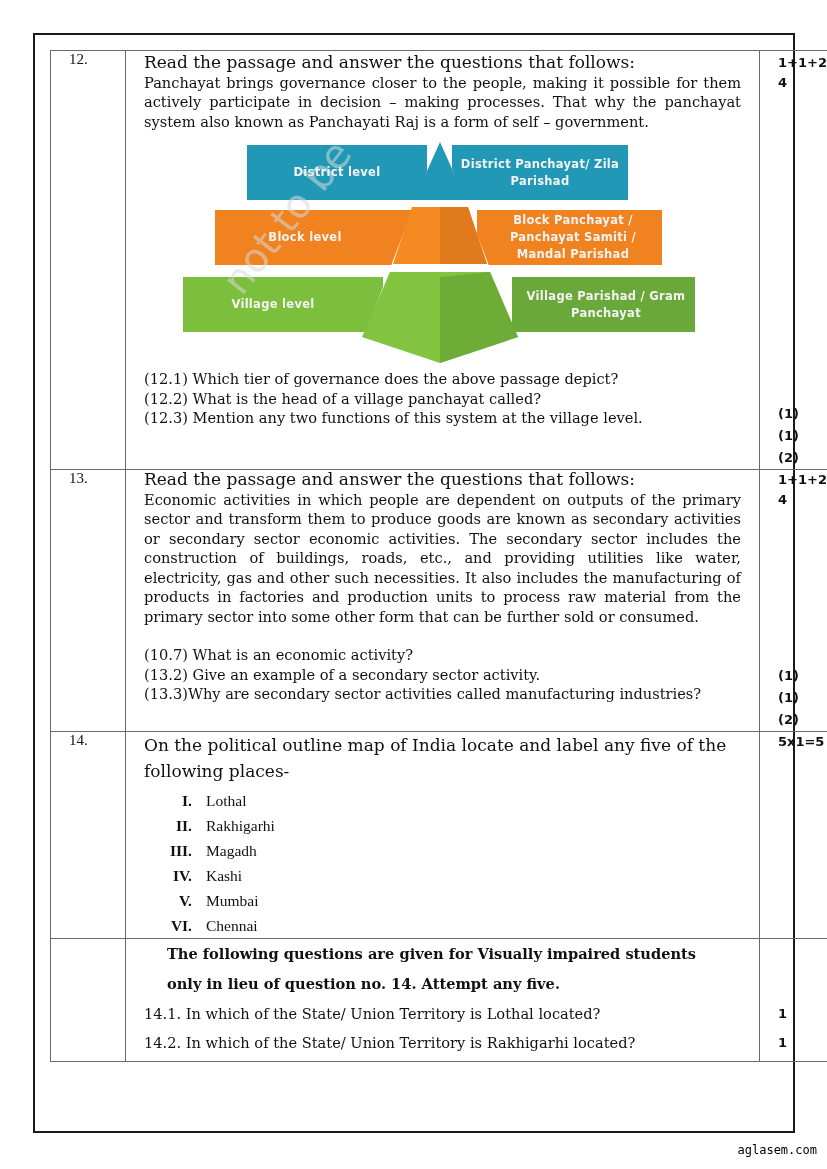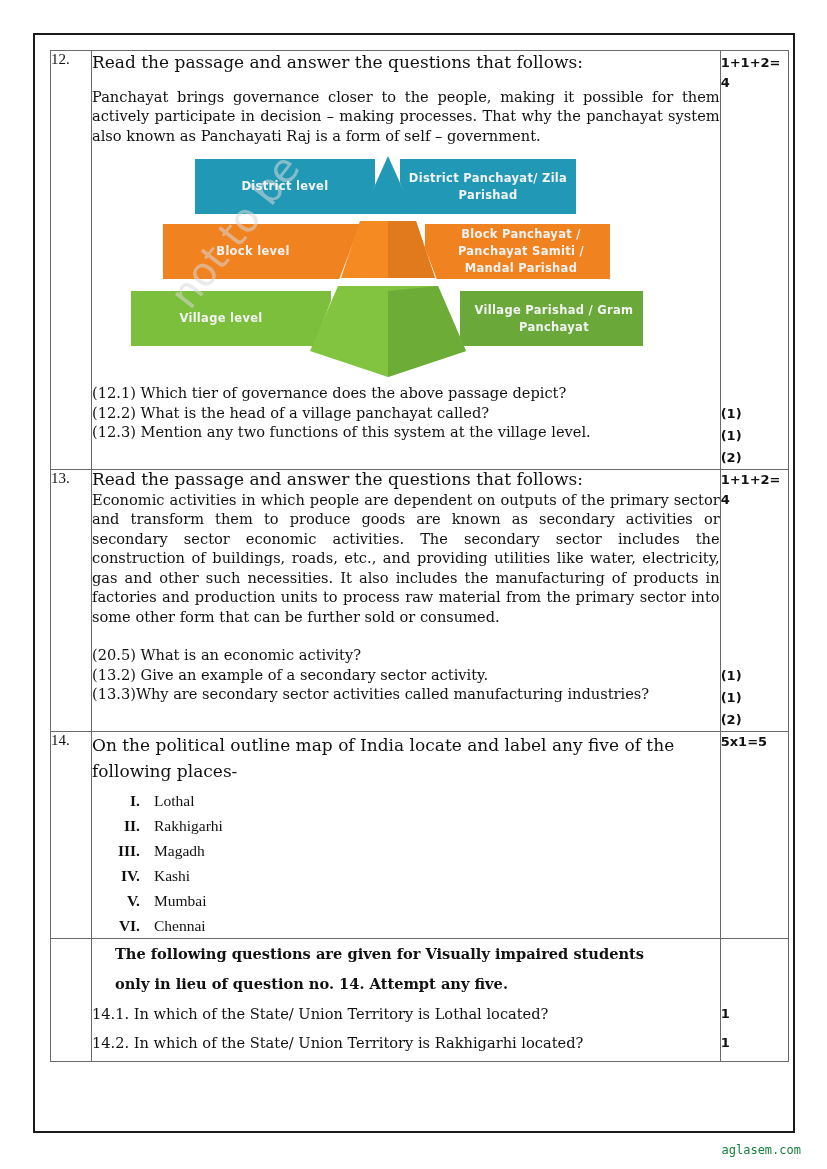--- a/index.html
+++ b/index.html
@@ -2,41 +2,41 @@
 <html><head>
   <meta charset="utf-8">
   <style>
     html, body { margin: 0; padding: 0; background: #ffffff; }
     body { width: 827px; height: 1169px; position: relative; overflow: hidden;
            font-family: "DejaVu Serif", "Liberation Serif", serif; color: #111; }
     .page-frame { position: absolute; left: 33px; top: 33px; width: 762px; height: 1100px;
                   border: 2px solid #1a1a1a; box-sizing: border-box; }
     table.qtable { position: absolute; left: 50px; top: 50px; width: 739px;
                    border-collapse: collapse; table-layout: fixed; }
-    table.qtable td { border: 1.5px solid #6a6a6a; vertical-align: top; padding: 0 0; }
+    table.qtable td { border: 1.5px solid #6a6a6a; vertical-align: top; padding: 0 18px; }
     td.num { width: 38px; font-size: 15px; padding-left: 10px; padding-top: 2px; font-family: "Liberation Serif", serif; }
     td.body { width: 597px; font-size: 14.6px; line-height: 19.5px; }
     td.marks { width: 64px; font-family: "DejaVu Sans", sans-serif; font-weight: bold; font-size: 13px; line-height: 19.5px; padding-left: 6px; }
     .justify { text-align: justify; }
-    .para-gap { margin-top: 14px; }
+    .para-gap { }
     .q-head { font-weight: normal; font-size: 17px; }
     .sub-q { margin: 0; }
     .diagram { position: relative; width: 520px; height: 226px; margin: 6px 0 6px 38px; }
     .band { position: absolute; color: #f3f3f3; font-family: "DejaVu Sans", sans-serif; font-weight: bold;
             font-size: 11.5px; letter-spacing: 0.3px; display: flex; align-items: center; justify-content: center;
             text-align: center; line-height: 17px; }
     .section-title { text-align: center; font-weight: bold; line-height: 19.5px; }
     .places { list-style: none; margin: 4px 0 0 0; padding: 0; }
     .places li { display: flex; height: 25px; align-items: center; font-size: 15.5px; font-family: "Liberation Serif", serif; }
     .places .rn { width: 48px; text-align: right; padding-right: 14px; font-weight: bold; font-family: "Liberation Serif", serif; }
     .vi-head { font-weight: bold; line-height: 30px; font-size: 14.6px; margin-left: 23px; }
     .vi-q { line-height: 29px; }
     .plain-marks { font-family: "Liberation Serif", serif; font-weight: normal; font-size: 15px; }
-    .watermark { position: absolute; right: 26px; top: 1143px; font-family: "DejaVu Sans Mono", monospace;
-                 font-size: 12px; color: #15803d; }
+    .watermark { position: absolute; right: 10px; top: 1143px; font-family: "DejaVu Sans Mono", monospace;
+                 font-size: 12px; color: #000000; }
   </style>
 </head>
 <body>
 
 <div class="page-frame"></div>
 
 <table class="qtable">
 
   <tbody>
       <tr>
@@ -87,21 +87,21 @@
     </td>
   </tr>
 
   <tr>
     <td class="num">13.</td>
     <td class="body">
       <div class="q-head">Read the passage and answer the questions that follows:</div>
       <div class="justify">Economic activities in which people are dependent on outputs of the primary sector and transform them to produce goods are known as secondary activities or secondary sector economic activities. The secondary sector includes the construction of buildings, roads, etc., and providing utilities like water, electricity, gas and other such necessities. It also includes the manufacturing of products in factories and production units to process raw material from the primary sector into some other form that can be further sold or consumed.</div>
       <div style="height:19px;"></div>
       <div>
-        <p class="sub-q">(20.5) What is an economic activity?</p>
+        <p class="sub-q">(10.7) What is an economic activity?</p>
         <p class="sub-q">(13.2) Give an example of a secondary sector activity.</p>
         <p class="sub-q justify" style="text-align-last:left;">(13.3)Why are secondary sector activities called manufacturing industries?</p>
       </div>
     </td>
     <td class="marks">
       <div style="white-space:pre-line;">1+1+2=
 4</div>
       <div style="height:156px;"></div>
       <div style="line-height:22px;">(1)</div>
       <div style="line-height:22px;">(1)</div>

